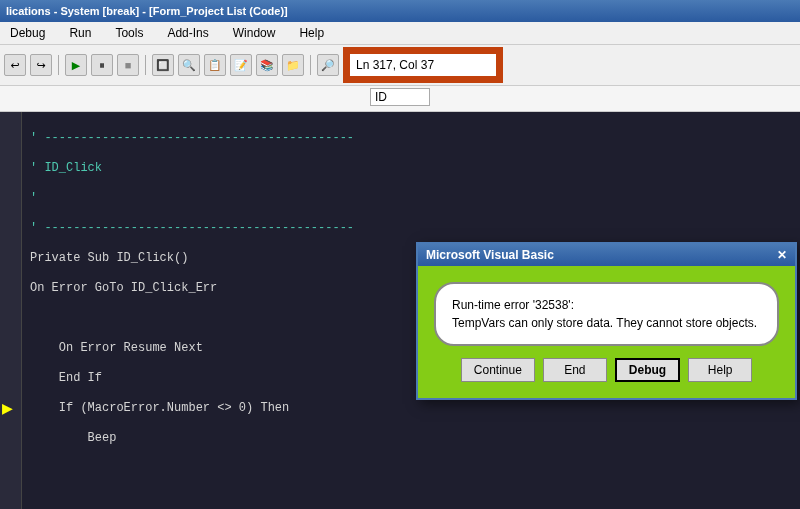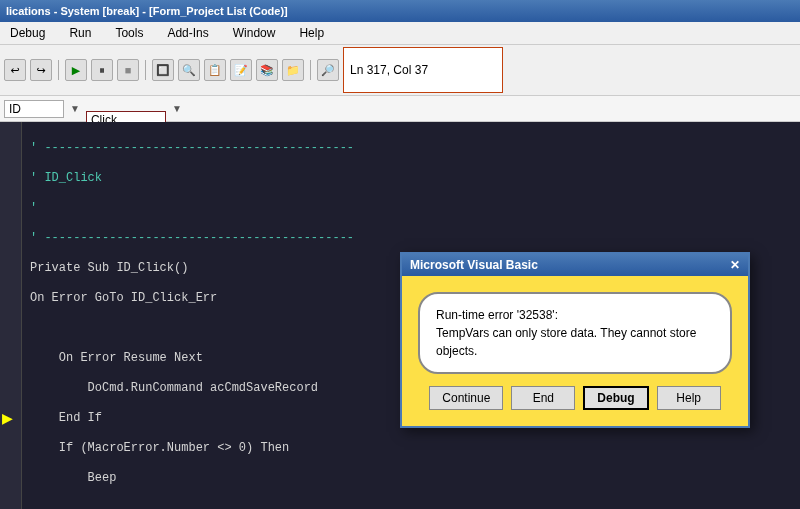--- a/index.html
+++ b/index.html
@@ -53,35 +53,36 @@
       border-radius: 2px;
       font-size: 11px;
       display: flex;
       align-items: center;
       justify-content: center;
       cursor: pointer;
     }
     .toolbar-separator { width: 1px; height: 20px; background: #aaa; margin: 0 2px; }
     .location-box {
       background: white;
-      border: 1px solid #c2410c;
-      padding: 15px 6px;
+      border: 7px solid #c2410c;
+      padding: 4px 6px;
       font-size: 12px;
       min-width: 160px;
     }
 
     
     .sub-toolbar {
       background: #f5f5f5;
       border-bottom: 1px solid #ccc;
       display: flex;
       align-items: center;
       padding: 2px 4px;
       gap: 6px;
       height: 26px;
+      flex-direction: column;
     }
     .sub-toolbar-label {
       font-size: 12px;
       padding: 1px 4px;
       background: white;
       border: 1px solid #aaa;
       min-width: 60px;
     }
     .sub-toolbar-arrow {
       font-size: 10px;
@@ -131,23 +132,23 @@
       position: relative;
       white-space: pre;
     }
     .code-comment { color: #4ec9b0; }
     .code-normal { color: #d4d4d4; }
 
     
     .dialog-overlay {
       position: absolute;
       top: 130px;
-      left: 400px;
-      width: 350px;
-      background: #fde047;
+      left: 416px;
+      width: 381px;
+      background: #84cc16;
       border: 2px solid #4a7ab5;
       box-shadow: 4px 4px 12px rgba(0,0,0,0.5);
       z-index: 100;
     }
     .dialog-title-bar {
       background: linear-gradient(to bottom, #4a7ab5, #2a5a9f);
       color: white;
       padding: 4px 8px;
       font-size: 12px;
       font-weight: bold;
@@ -242,21 +243,20 @@
 
   <div class="code-area">
 <span class="code-comment" style="display: block; line-height: 16px;">' -------------------------------------------</span>
 <span class="code-comment" style="display: block; line-height: 16px;">' ID_Click</span>
 <span class="code-comment" style="display: block; line-height: 16px;">'</span>
 <span class="code-comment" style="display: block; line-height: 16px;">' -------------------------------------------</span>
 <span class="code-normal" style="display: block; line-height: 16px;">Private Sub ID_Click()</span>
 <span class="code-normal" style="display: block; line-height: 16px;">On Error GoTo ID_Click_Err</span>
 <span class="code-normal" style="display: block; line-height: 16px;"> </span>
 <span class="code-normal" style="display: block; line-height: 16px;">    On Error Resume Next</span>
-<span class="code-normal" style="display: block; line-height: 16px;">        DoCmd.RunCommand acCmdSaveRecord</span>
 <span class="code-normal" style="display: block; line-height: 16px;">    End If</span>
 <span class="code-normal" style="display: block; line-height: 16px;">    If (MacroError.Number &lt;&gt; 0) Then</span>
 <span class="code-normal" style="display: block; line-height: 16px;">        Beep</span>
 
 
 
 
 
 
 

